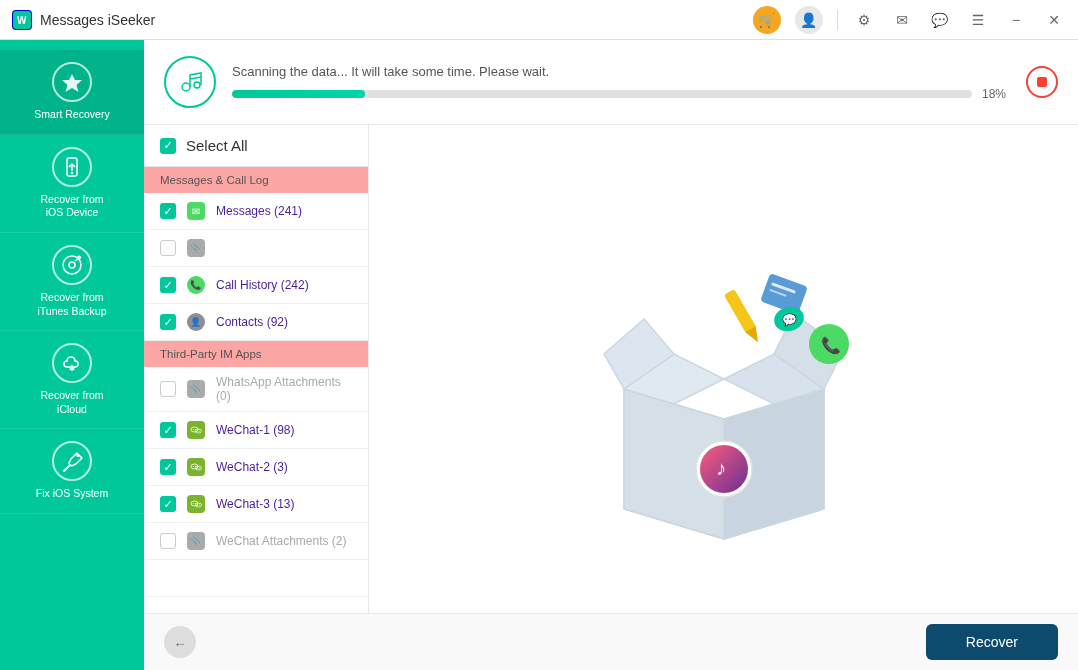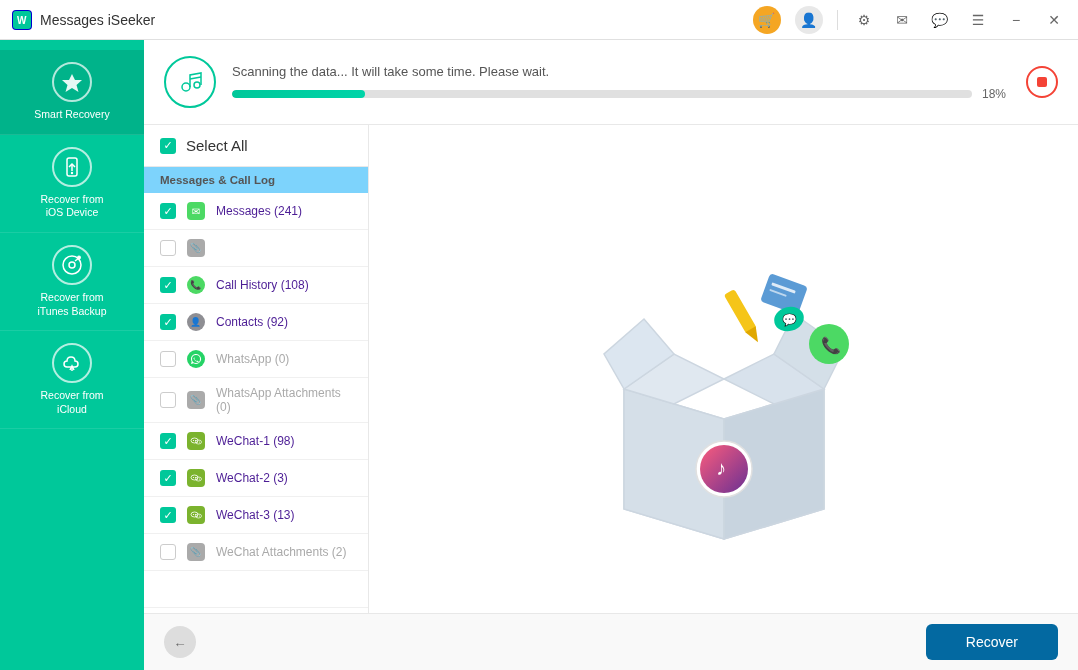--- a/index.html
+++ b/index.html
@@ -85,21 +85,21 @@
     .checkbox-empty {
       width: 16px; height: 16px; border: 1.5px solid #ccc; border-radius: 3px;
       background: #fff; flex-shrink: 0;
     }
     .checkbox-check { color: #fff; font-size: 11px; }
     .select-all-label { font-size: 15px; color: #333; font-weight: 500; }
 
     
     .category-list { overflow-y: auto; flex: 1; }
     .category-group-header {
-      background: #7dd3fc; padding: 7px 16px; font-size: 11.5px; color: #555; font-weight: 700;
+      background: #fca5a5; padding: 7px 16px; font-size: 11.5px; color: #555; font-weight: 400;
     }
     .category-item {
       display: flex; align-items: center; gap: 10px; padding: 8px 16px;
       cursor: pointer; border-bottom: 1px solid #f0f0f0;
     }
     .cat-icon-wrap { width: 20px; height: 20px; display: flex; align-items: center; justify-content: center; flex-shrink: 0; }
     .cat-label { font-size: 12px; color: #4c1d95; }
     .cat-label.disabled { color: #aaa; }
 
     
@@ -116,21 +116,21 @@
     
     .bottom-bar {
       display: flex; align-items: center; justify-content: space-between;
       padding: 10px 20px; border-top: 1px solid #e8e8e8; background: #f9f9f9;
     }
     .back-btn {
       width: 32px; height: 32px; border-radius: 50%; background: #ddd; border: none;
       display: flex; align-items: center; justify-content: center; cursor: pointer; color: #666;
     }
     .recover-btn {
-      background: #0369a1; color: #fff; border: none; border-radius: 6px;
+      background: #0c4a6e; color: #fff; border: none; border-radius: 6px;
       padding: 10px 40px; font-size: 14px; cursor: pointer; font-weight: 500;
     }
   </style>
 </head>
 <body>
 
 <div class="titlebar">
   <div class="titlebar-left">
     <div class="titlebar-logo">
       <svg width="18" height="18" viewBox="0 0 18 18">
@@ -189,20 +189,30 @@
     <div class="sidebar-item">
       <div class="sidebar-icon">
         <svg width="22" height="22" viewBox="0 0 22 22" fill="none">
           <path d="M6 15 Q3 15 3 12 Q3 9 6 9 Q6 5 10 5 Q14 5 14 9 Q17 9 17 12 Q17 15 14 15 Z" stroke="white" stroke-width="1.5" fill="none"></path>
           <path d="M9 18 L11 14 L13 18" stroke="white" stroke-width="1.5" fill="none"></path>
           <path d="M11 14 L11 19" stroke="white" stroke-width="1.5"></path>
         </svg>
       </div>
       <span class="sidebar-label">Recover from<br>iCloud</span>
     </div>
+    <div class="sidebar-item">
+      <div class="sidebar-icon">
+        <svg width="22" height="22" viewBox="0 0 22 22" fill="none">
+          <path d="M16 3 L13 6 L10 9 L8 13 L9 15 L11 16 L15 14 L18 11 L21 8 Z" stroke="white" stroke-width="1.5" fill="none"></path>
+          <path d="M9 15 L3 21" stroke="white" stroke-width="2" stroke-linecap="round"></path>
+          <circle cx="17" cy="5.5" r="1.5" fill="white"></circle>
+        </svg>
+      </div>
+      <span class="sidebar-label">Fix iOS System</span>
+    </div>
   </div>
 
   <div class="main-content">
 
     <div class="scan-header">
       <div class="scan-music-icon">
         <svg width="26" height="26" viewBox="0 0 26 26" fill="none">
           <circle cx="9" cy="18" r="4" stroke="#00c89a" stroke-width="1.5" fill="none"></circle>
           <circle cx="20" cy="16" r="3" stroke="#00c89a" stroke-width="1.5" fill="none"></circle>
           <path d="M13 18 L13 6 L24 4 L24 16" stroke="#00c89a" stroke-width="1.5" fill="none"></path>
@@ -255,46 +265,35 @@
             </div>
           </div>
 
           <div class="category-item">
             <div class="checkbox-green">
                 <span class="checkbox-check">✓</span>
               </div>
             <div class="cat-icon-wrap">
               <div class="icon-call">📞</div>
             </div>
-            <span class="cat-label">Call History (108)</span>
+            <span class="cat-label">Call History (242)</span>
           </div>
 
           <div class="category-item">
             <div class="checkbox-green">
                 <span class="checkbox-check">✓</span>
               </div>
             <div class="cat-icon-wrap">
               <div class="icon-contact">👤</div>
             </div>
             <span class="cat-label">Contacts (92)</span>
           </div>
 
-
-          <div class="category-item">
-            <div class="checkbox-empty"></div>
-            <div class="cat-icon-wrap">
-              <div class="icon-whatsapp">
-                <svg width="12" height="12" viewBox="0 0 12 12" fill="white">
-                    <path d="M6 1C3.24 1 1 3.24 1 6c0 .9.24 1.74.66 2.46L1 11l2.62-.64A5 5 0 1 0 6 1zm0 9a4 4 0 1 1 0-8 4 4 0 0 1 0 8z"></path>
-                    <path d="M4 5.5c.2.6.6 1.2 1 1.6.5.5 1 .8 1.7 1l.3-.3c.1-.2.3-.2.5-.1l1 .5c.2.1.2.3.1.5L8.2 9c-.1.2-.4.2-.6.1C5.1 8.3 3.7 5.9 3.6 5.7c-.1-.2-.1-.5.1-.6l.4-.4c.2-.2.4-.1.5.1l.4.7z"></path>
-                  </svg>
-              </div>
-            </div>
-            <span class="cat-label disabled">WhatsApp (0)</span>
-          </div>
+          <div class="category-group-header">Third-Party IM Apps</div>
+
 
           <div class="category-item">
             <div class="checkbox-empty"></div>
             <div class="cat-icon-wrap">
               <div class="icon-attach">📎</div>
             </div>
             <span class="cat-label disabled">WhatsApp Attachments (0)</span>
           </div>
 
           <div class="category-item">

